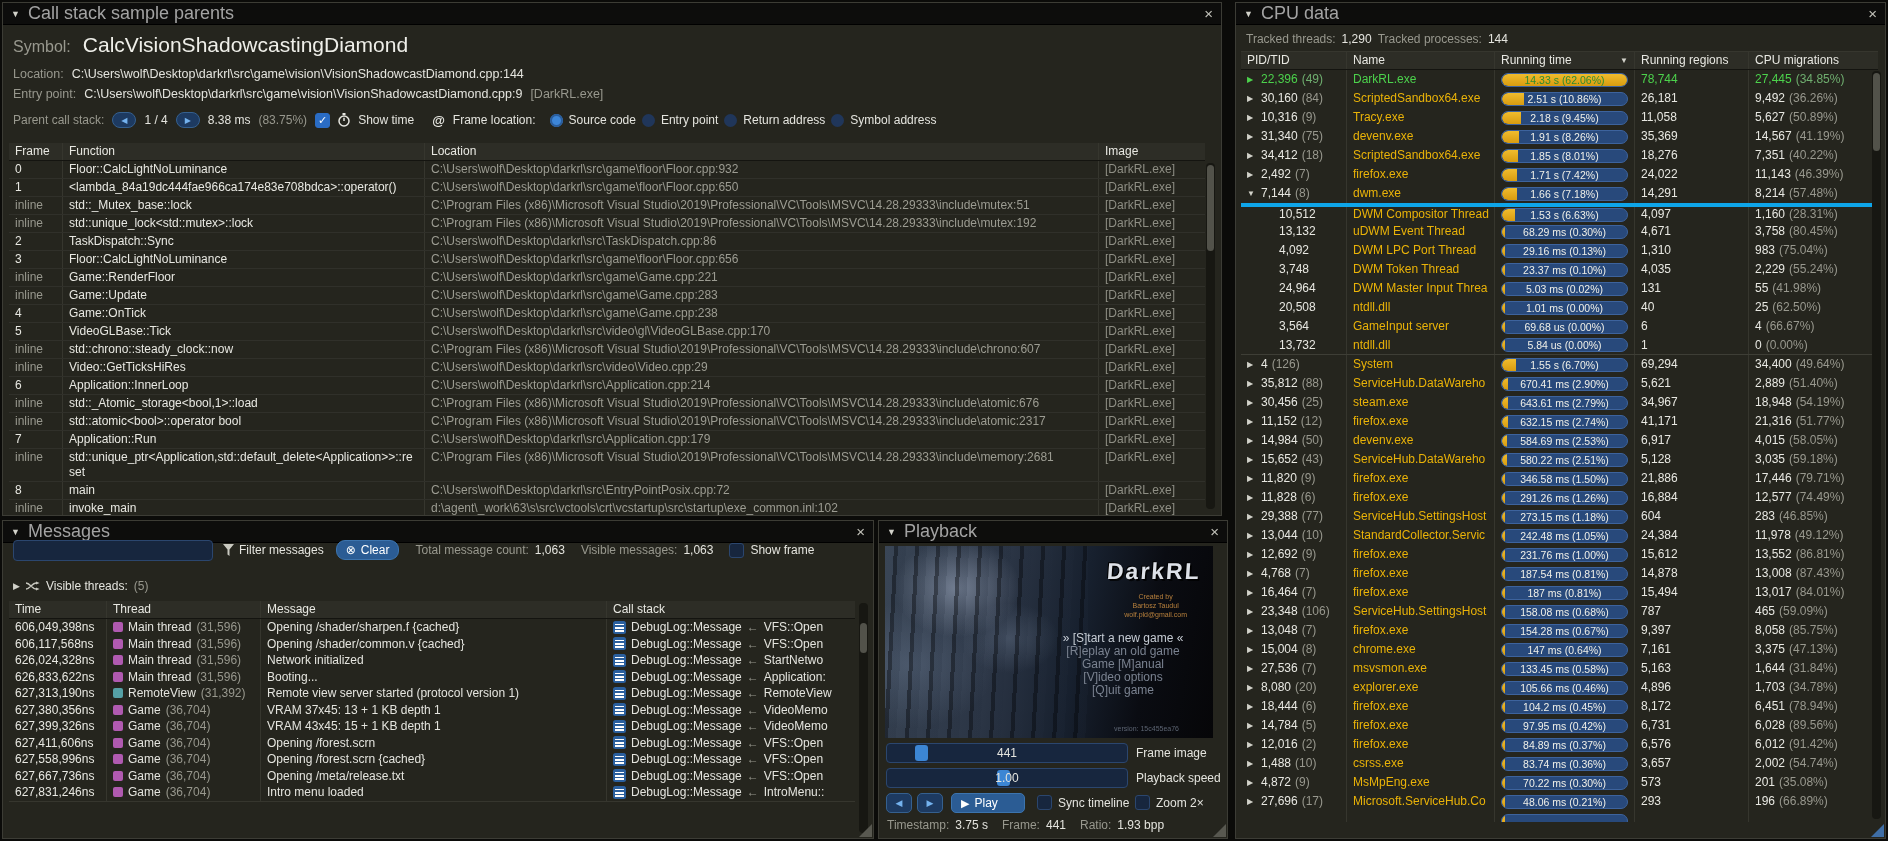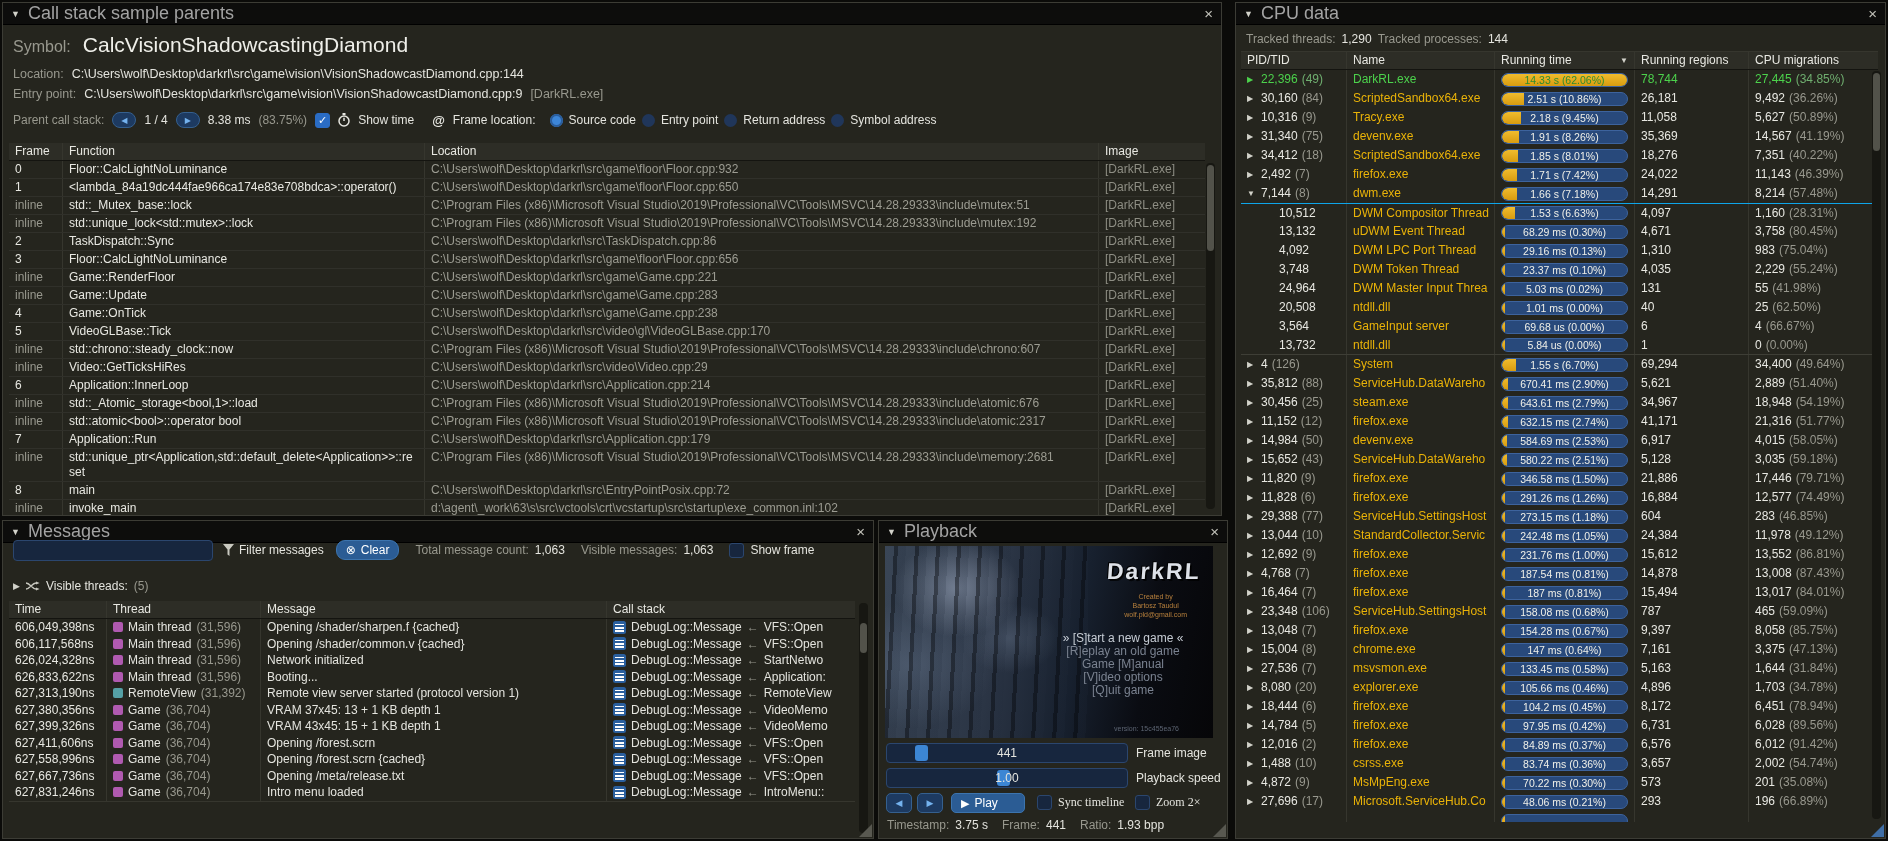--- a/index.html
+++ b/index.html
@@ -98,40 +98,40 @@
   .pbi-menu{position:absolute; right:6px; top:86px; width:168px; text-align:center; font-size:12px; line-height:13px; color:#7a8290;}
   .pbi-menu .hl{color:#c6ccd4;}
   .pbi-version{position:absolute; right:34px; bottom:6px; font-size:7px; color:#5c6472;}
   .slider{position:absolute; left:7px; width:242px; height:20px; background:var(--ctrl); border:1px solid var(--ctrlborder); border-radius:4px;}
   .slider .handle{position:absolute; top:1px; width:13px; height:16px; background:var(--handle); border-radius:3px; cursor:pointer;}
   .slider .sval{display:block; width:100%; text-align:center; line-height:18px; color:var(--text); position:relative;}
   .slider-label{position:absolute; left:257px; color:var(--text);}
   .navbtn{position:absolute; width:26px; height:20px; background:#1d3a61; border:1px solid #35608f; border-radius:5px; color:#74b2ee; font-size:9px; display:inline-flex; align-items:center; justify-content:center; cursor:pointer;}
   .playbtn{position:absolute; left:72px; width:74px; height:20px; border-radius:5px;}
   .playbtn .picon{font-size:11px;}
-  .pb-check{position:absolute; display:flex; align-items:flex-start; gap:6px;font-family:Liberation Serif, serif;}
+  .pb-check{position:absolute; display:flex; align-items:center; gap:6px;}
   .pb-status{position:absolute; left:8px; top:297px; display:flex; gap:6px; align-items:center;}
   
   #p-cpu{left:1235px; top:2px; width:651px; height:837px;}
   .cpu-stats{position:absolute; left:10px; top:29px; display:flex; gap:6px;}
   #cpu-tbl{left:5px; top:48px; width:637px;}
   #cpu-tbl .thead{border-top:1px solid var(--vline);}
   #cpu-tbl .c1{width:106px;} #cpu-tbl .c2{width:148px;} #cpu-tbl .c3{width:140px;} #cpu-tbl .c4{width:114px;} #cpu-tbl .c5{flex:1;}
   #cpu-rows{height:752px; overflow:hidden;}
   .crow{display:flex; height:19px;}
   .crow .cell{white-space:nowrap; display:flex; align-items:center; gap:4px; line-height:17px;}
   .exp{width:10px; font-size:8px; color:#d2d2ca; flex:none;}
   .pid{color:#e8e8e2;}
   .crow .c2{color:#eab308;}
   .crow .c4{color:#e8e8e2;}
   .mig{color:#e8e8e2;}
   .crow.green .pid,.crow.green .c2,.crow.green .c4,.crow.green .mig,.crow.green .exp{color:var(--green);}
   .crow.green .cnt{color:var(--greendim);}
   .crow.child .c1{padding-left:24px;}
-  .crow.sep-top{border-top:1px solid #0ea5e9;}
+  .crow.sep-top{border-top:4px solid #0ea5e9;}
   .crow.sep-bottom{border-bottom:1px solid #3e3e36;}
   .bar{position:relative; width:128px; height:14px; border-radius:7px; background:var(--barbg); border:1px solid var(--barborder); overflow:hidden;}
   .fill{position:absolute; left:0; top:0; bottom:0; background:linear-gradient(#f0bc2e,#d89c10); min-width:3px; border-radius:6px 0 0 6px;}
   .btxt{position:absolute; left:0; right:0; top:0; bottom:0; text-align:center; font-size:10.5px; line-height:13px; color:#f0f0e8;}
   .crow.green .btxt{color:#2f8d2f;}
   .sort{margin-left:auto; font-size:8px; color:#d2d2ca;}
   #cpu-scroll{right:4px; top:68px; height:748px;}
   #cpu-scroll .thumb{top:2px; height:78px;}
   .icon-svg{flex:none; display:inline-block;}
 </style>

